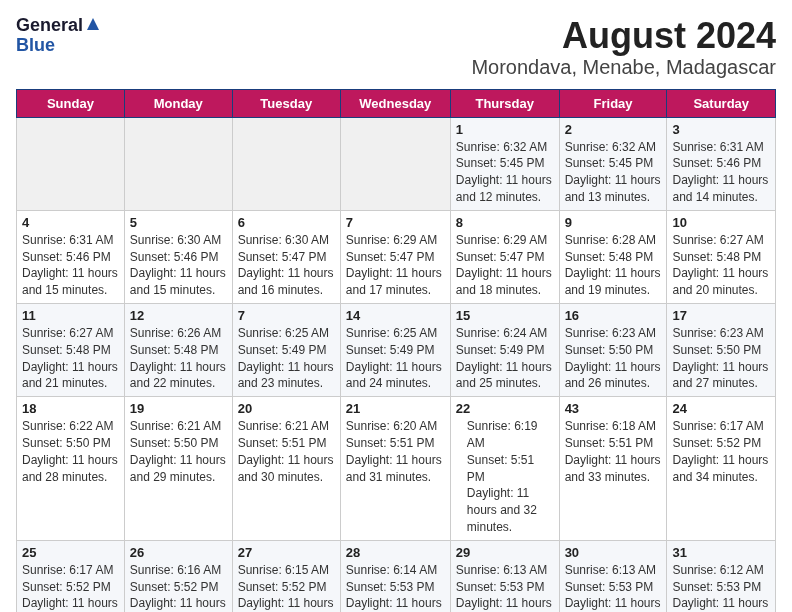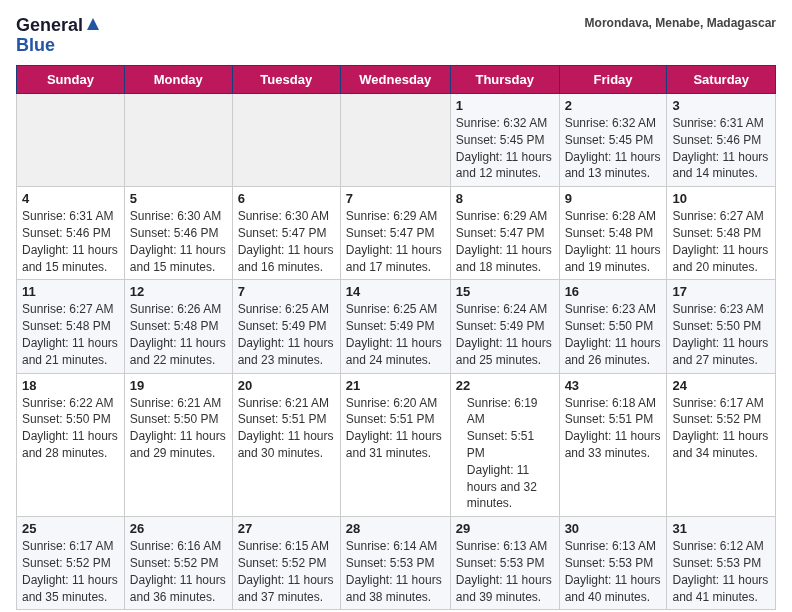--- a/index.html
+++ b/index.html
@@ -40,23 +40,22 @@
     .title-block {
       text-align: right;
     }
     .calendar-title {
       font-size: 36px;
       font-weight: bold;
       color: #222;
       line-height: 1.1;
     }
     .calendar-subtitle {
-      font-size: 12px;
+      font-size: 20px;
       color: #444;
-      font-weight: bold;
     }
     table {
       width: 100%;
       border-collapse: collapse;
       font-size: 11px;
     }
     thead tr th {
       background-color: #be185d;
       color: #fff;
       text-align: center;
@@ -102,20 +101,21 @@
         <svg width="16" height="16" viewBox="0 0 16 16">
           <polygon points="8,2 14,14 2,14" fill="#2255a4"></polygon>
         </svg>
       </span>
     </div>
     <div>
       <span class="logo-blue">Blue</span>
     </div>
   </div>
   <div class="title-block">
+    <div class="calendar-title">August 2024</div>
     <div class="calendar-subtitle">Morondava, Menabe, Madagascar</div>
   </div>
 </div>
 
 <table>
   <thead>
     <tr id="header-row">
         <th>Sunday</th>
         <th>Monday</th>
         <th>Tuesday</th>

